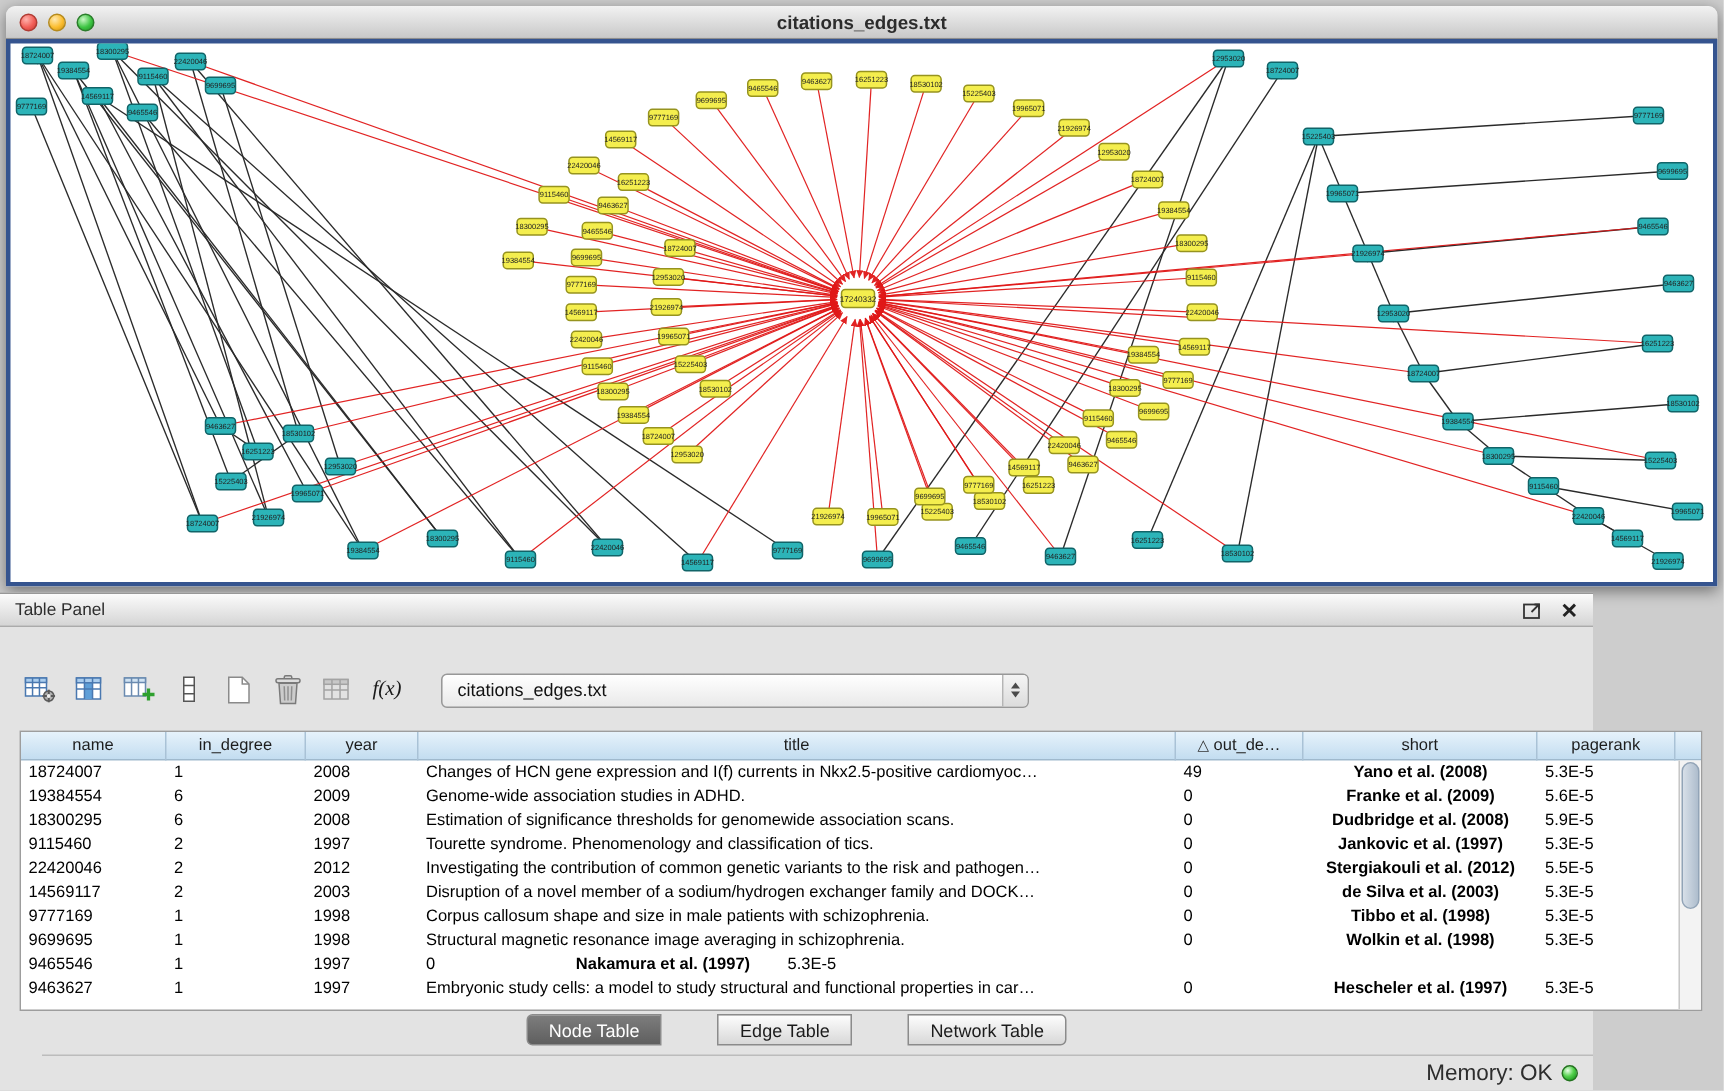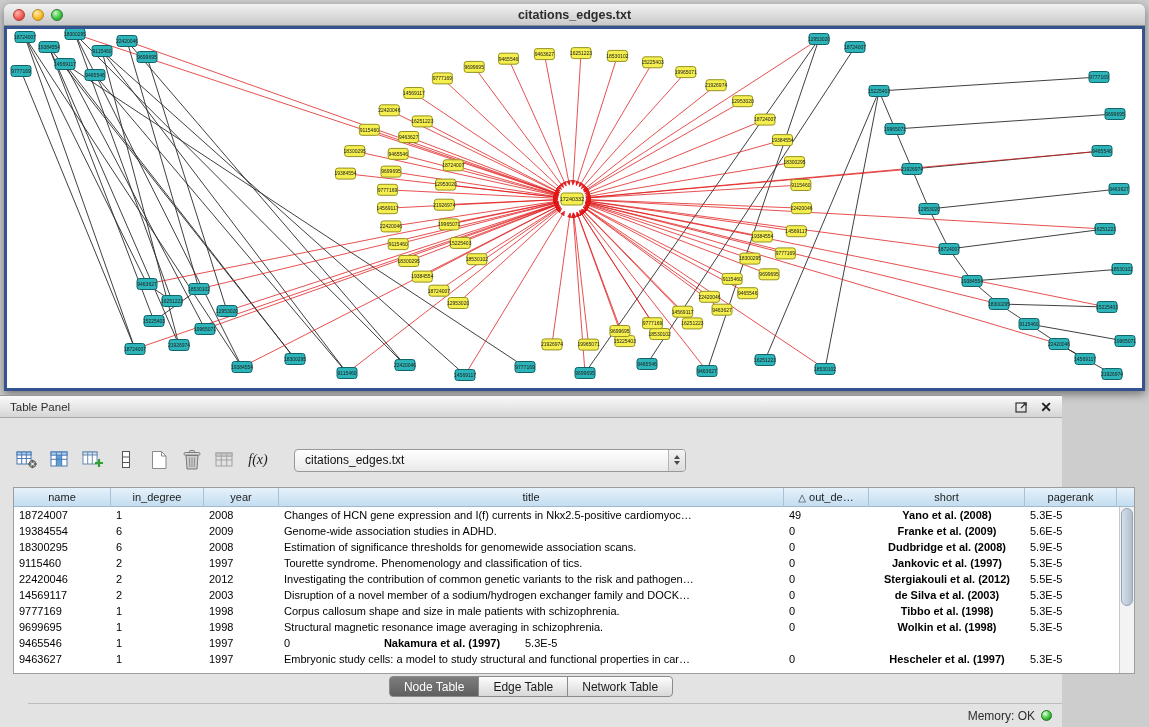--- a/index.html
+++ b/index.html
@@ -89,34 +89,34 @@
   .vscroll {
     position:absolute; right:0; top:19px; bottom:0; width:15px;
     background:#f3f3f3; border-left:1px solid #c7c7c7;
   }
   .vthumb {
     position:absolute; left:1px; top:1px; width:12px; height:98px;
     background:linear-gradient(90deg,#d7dfe8,#aebdcd);
     border:1px solid #92a4b7; border-radius:6px;
   }
 
-  .tabs { position:absolute; left:0; top:280px; width:100%; display:flex; justify-content:center; }
+  .tabs { position:absolute; left:0; top:280px; width:100%; display:flex; justify-content:center;gap:38px; }
   .tab {
     height:21px; padding:0 14px; font-size:12px; color:#1b1b1b;
     background:linear-gradient(#fdfdfd,#d8d8d8); border:1px solid #8b8b8b; margin-left:-1px;
     font-family:"Liberation Sans", sans-serif;
   }
   .tab.first { border-radius:4px 0 0 4px; margin-left:0; }
   .tab.last  { border-radius:0 4px 4px 0; }
   .tab.selected { background:linear-gradient(#7d7d7d,#5f5f5f); color:#ffffff; }
 
   .statusbar {
     position:absolute; left:0; top:307px; right:0; bottom:0;
     border-top:1px solid #bcbcbc; display:flex; justify-content:flex-end; align-items:center;
-    padding-right:10px; gap:6px; font-size:12px; color:#2d2d2d;margin-left:28px;
+    padding-right:10px; gap:6px; font-size:15px; color:#2d2d2d;margin-left:28px;
   }
   .mem-orb {
     width:11px; height:11px; border-radius:50%;
     background:radial-gradient(circle at 35% 30%, #eaffe8, #55d24e 45%, #1d9a22 85%);
     border:1px solid #23731f;
   }
 </style>
 </head>
 <body>
 

